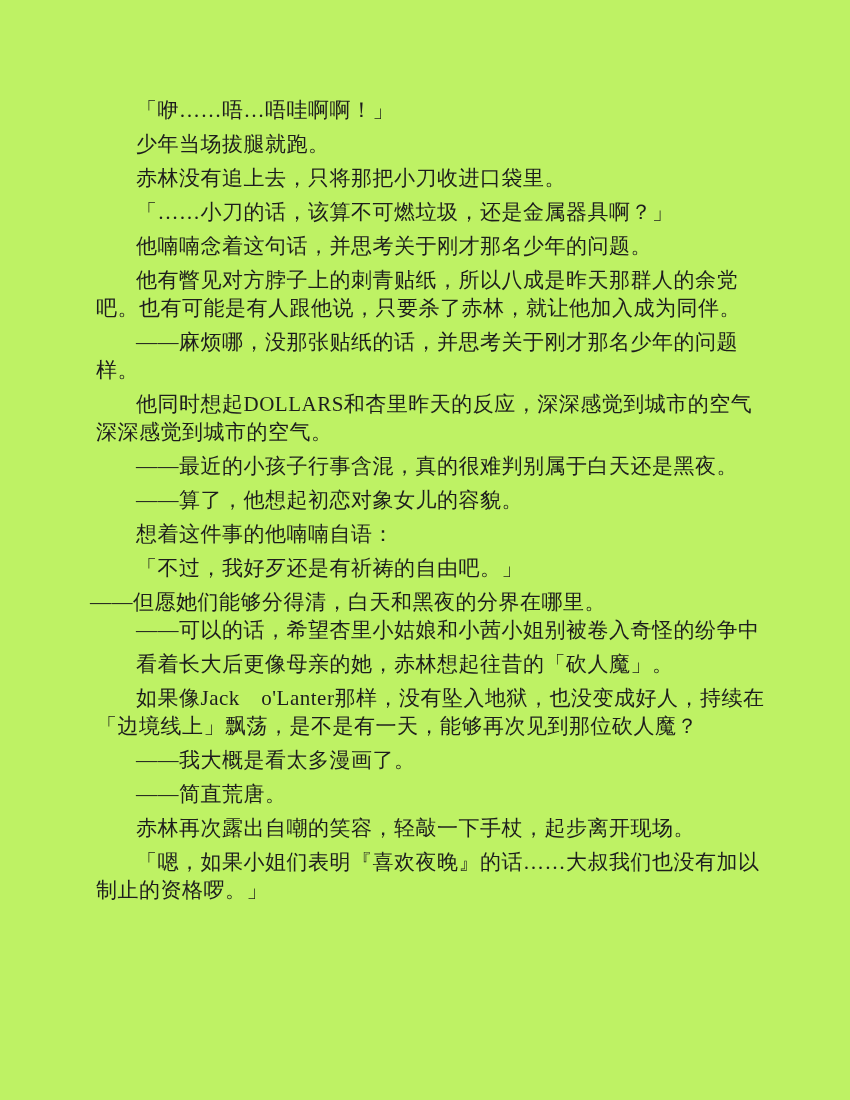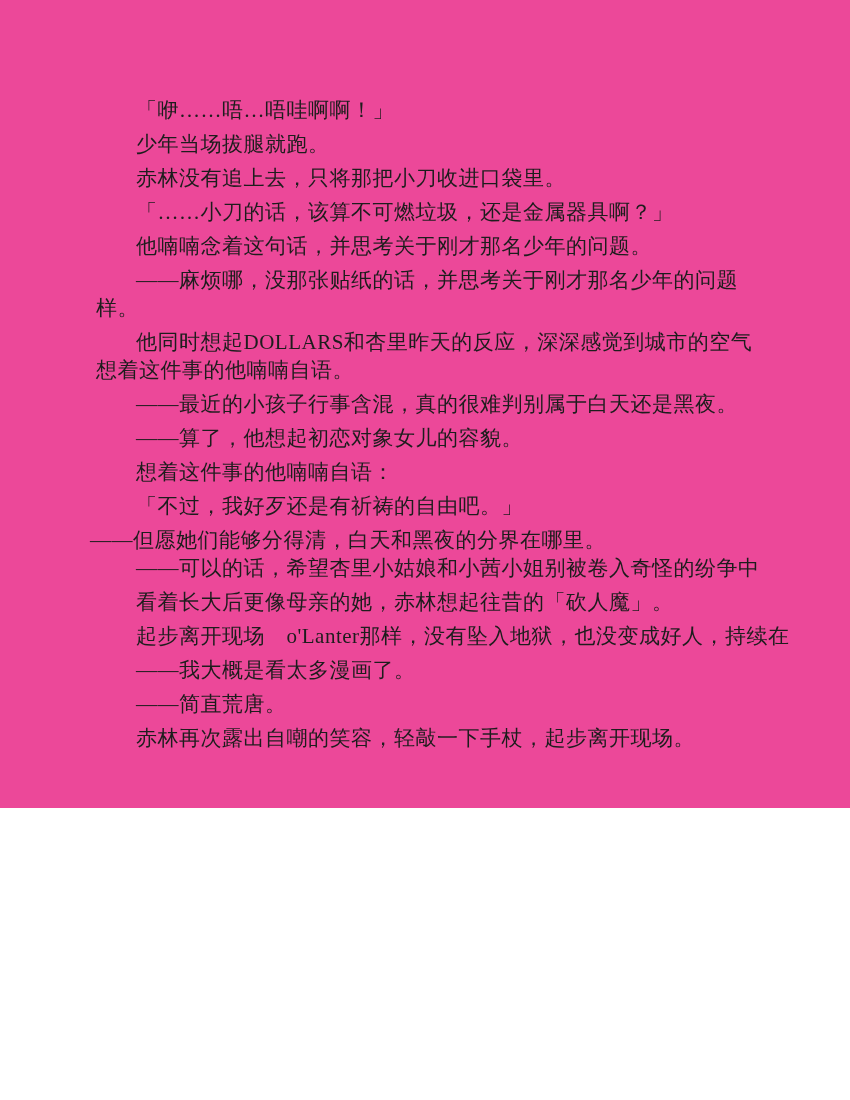--- a/index.html
+++ b/index.html
@@ -3,22 +3,22 @@
 <meta charset="utf-8">
 <style>
   html, body {
     margin: 0;
     padding: 0;
     background: #ffffff;
   }
   .page {
     position: relative;
     width: 850px;
-    height: 808px;
-    background: #ec4899;
+    height: 1100px;
+    background: #bef264;
     overflow: hidden;
     font-family: "Liberation Serif", "DejaVu Serif", serif;
   }
   .text-block {
     position: absolute;
     top: 96px;
     left: 96px;
     width: 660px;
     color: #1d1d1d;
   }
@@ -56,26 +56,30 @@
     <div class="para">
       <div class="line indent">赤林没有追上去，只将那把小刀收进口袋里。</div>
     </div>
     <div class="para">
       <div class="line indent">「……小刀的话，该算不可燃垃圾，还是金属器具啊？」</div>
     </div>
     <div class="para">
       <div class="line indent">他喃喃念着这句话，并思考关于刚才那名少年的问题。</div>
     </div>
     <div class="para">
+      <div class="line indent">他有瞥见对方脖子上的刺青贴纸，所以八成是昨天那群人的余党</div>
+      <div class="line">吧。也有可能是有人跟他说，只要杀了赤林，就让他加入成为同伴。</div>
+    </div>
+    <div class="para">
       <div class="line indent">——麻烦哪，没那张贴纸的话，并思考关于刚才那名少年的问题</div>
       <div class="line">样。</div>
     </div>
     <div class="para">
       <div class="line indent">他同时想起DOLLARS和杏里昨天的反应，深深感觉到城市的空气</div>
-      <div class="line">想着这件事的他喃喃自语。</div>
+      <div class="line">深深感觉到城市的空气。</div>
     </div>
     <div class="para">
       <div class="line indent">——最近的小孩子行事含混，真的很难判别属于白天还是黑夜。</div>
     </div>
     <div class="para">
       <div class="line indent">——算了，他想起初恋对象女儿的容貌。</div>
     </div>
     <div class="para">
       <div class="line indent">想着这件事的他喃喃自语：</div>
     </div>
@@ -83,26 +87,31 @@
       <div class="line indent">「不过，我好歹还是有祈祷的自由吧。」</div>
     </div>
     <div class="para">
       <div class="line outdent">——但愿她们能够分得清，白天和黑夜的分界在哪里。</div>
       <div class="line indent">——可以的话，希望杏里小姑娘和小茜小姐别被卷入奇怪的纷争中</div>
     </div>
     <div class="para">
       <div class="line indent">看着长大后更像母亲的她，赤林想起往昔的「砍人魔」。</div>
     </div>
     <div class="para">
-      <div class="line indent">起步离开现场　o'Lanter那样，没有坠入地狱，也没变成好人，持续在</div>
+      <div class="line indent">如果像Jack　o'Lanter那样，没有坠入地狱，也没变成好人，持续在</div>
+      <div class="line">「边境线上」飘荡，是不是有一天，能够再次见到那位砍人魔？</div>
     </div>
     <div class="para">
       <div class="line indent">——我大概是看太多漫画了。</div>
     </div>
     <div class="para">
       <div class="line indent">——简直荒唐。</div>
     </div>
     <div class="para">
       <div class="line indent">赤林再次露出自嘲的笑容，轻敲一下手杖，起步离开现场。</div>
     </div>
+    <div class="para">
+      <div class="line indent">「嗯，如果小姐们表明『喜欢夜晚』的话……大叔我们也没有加以</div>
+      <div class="line">制止的资格啰。」</div>
+    </div>
 
   </div>
 </div>
 
 </body></html>

